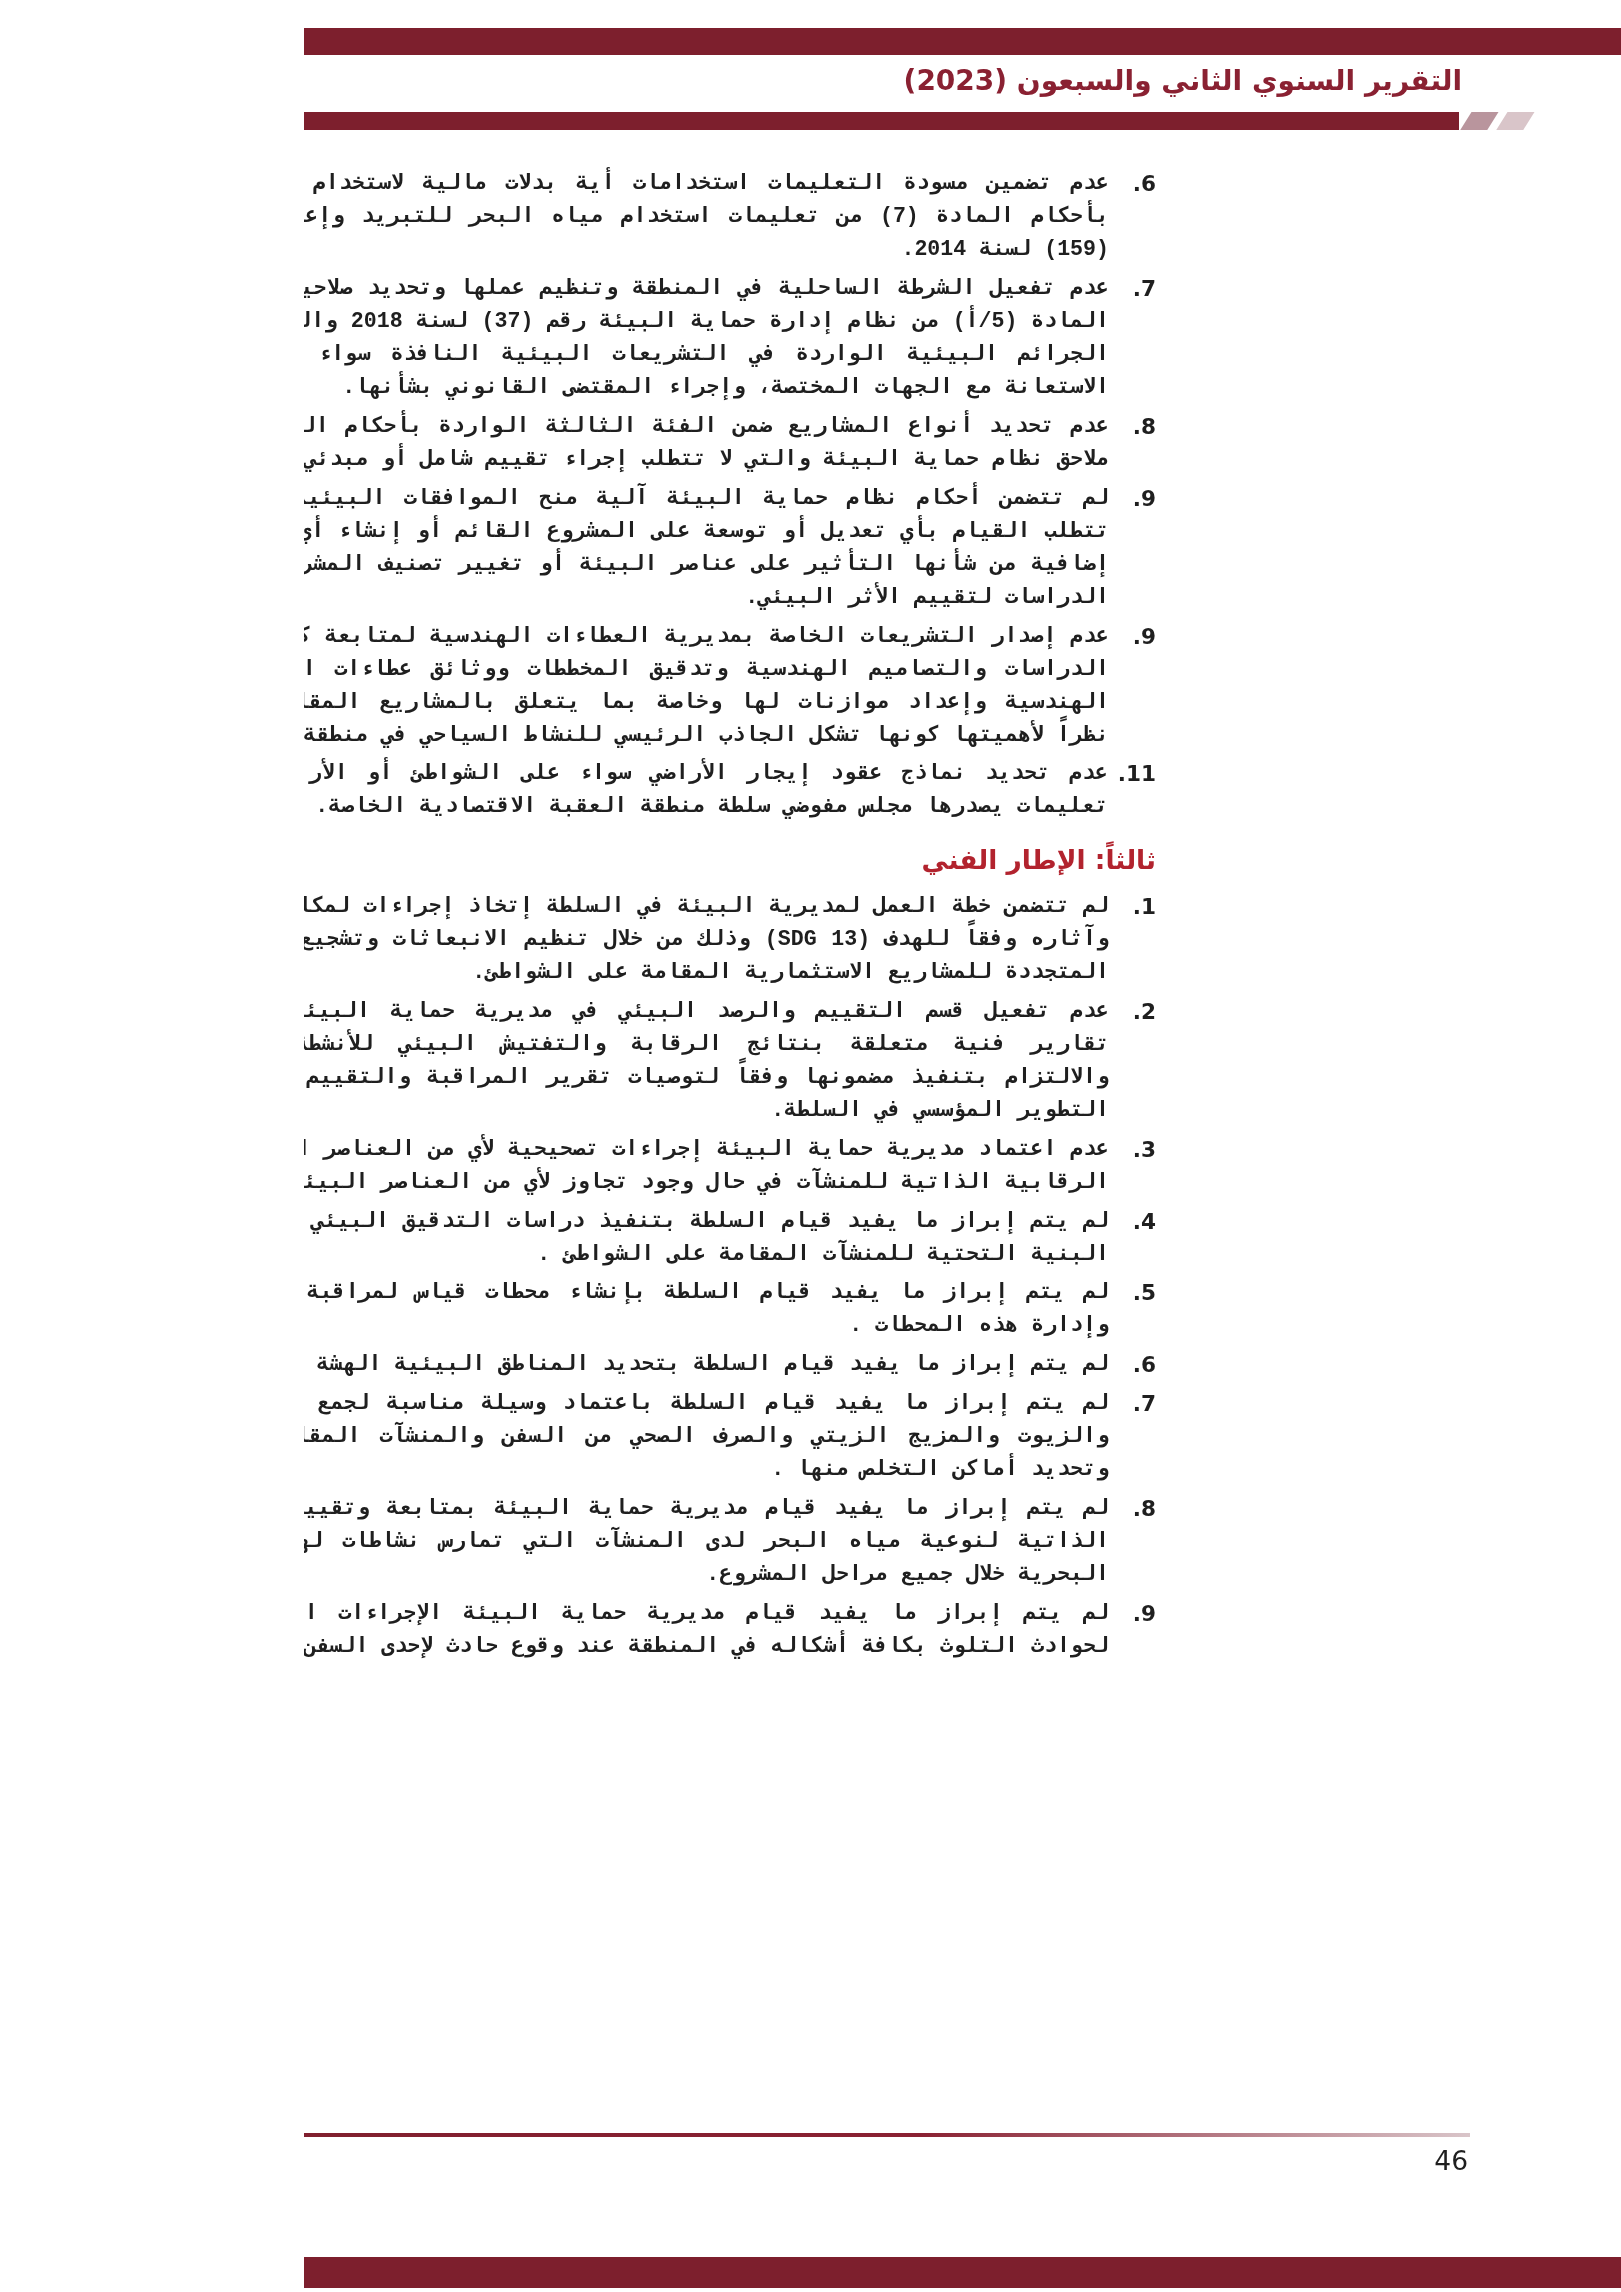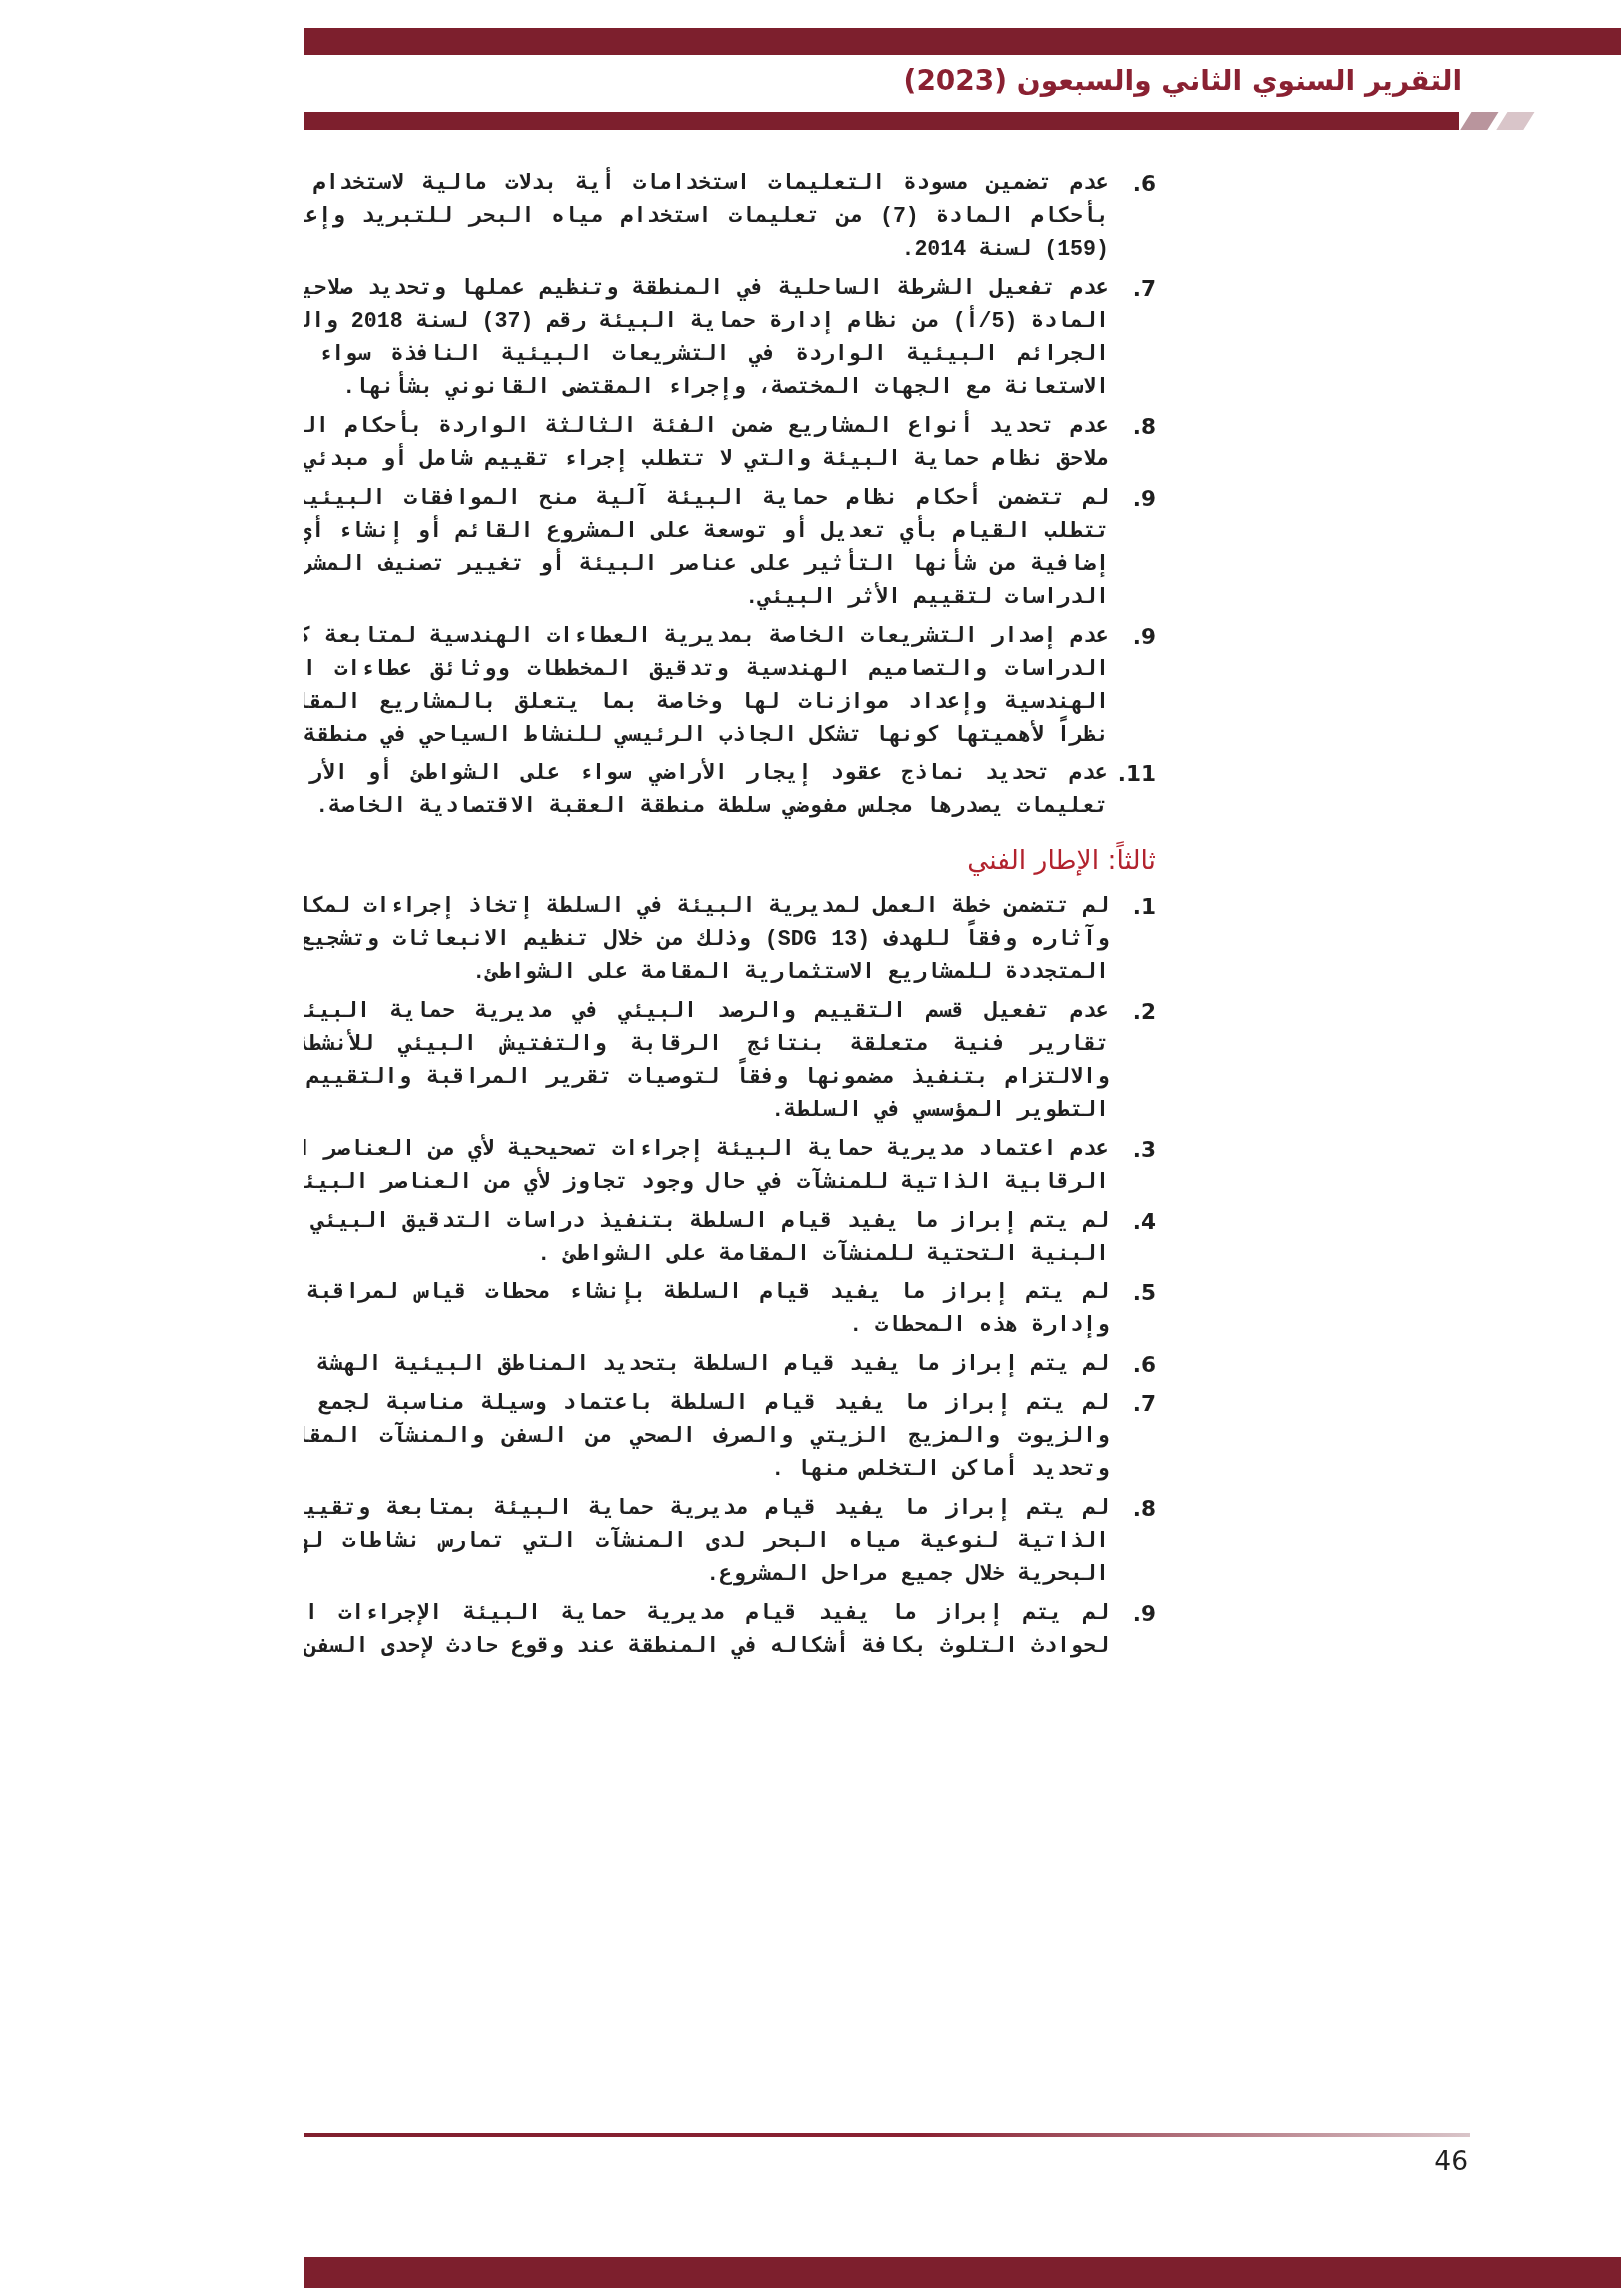--- a/index.html
+++ b/index.html
@@ -39,21 +39,21 @@
   
   .report-body {
     position: absolute; top: 167px; right: 465px; width: 1054px;
     color: #1f1f1f; font-size: 21.6px; line-height: 33px; font-weight: bold;
   }
   ol.findings { list-style: none; margin: 0; padding: 0; }
   .item { display: flex; margin: 0 0 5.9px 0; }
   .num { flex: 0 0 47px; padding-left: 9.8px; text-align: right; }
   .txt { flex: 1; text-align: justify; font-family: Liberation Mono, monospace; }
   .section-heading {
-    color: #b2232e; font-size: 26.5px; line-height: 37px; font-weight: normal;
+    color: #b2232e; font-size: 26.5px; line-height: 37px; font-weight: bold;
     margin: 17.6px 0 11.8px 0;
   }
   
   .footer-rule {
     position: absolute; top: 2133px; right: 151px; width: 1377px; height: 3.9px;
     background: linear-gradient(to right, #7d1f2d 0%, #8a2132 60%, #d9c5c9 100%);
   }
   .page-number {
     position: absolute; top: 2145px; right: 153px;
     font-size: 26.5px; font-weight: normal; color: #1f1f1f;

